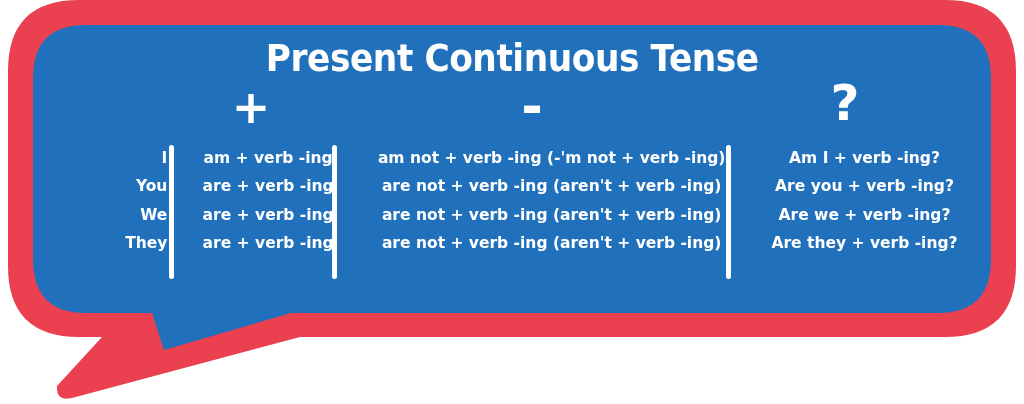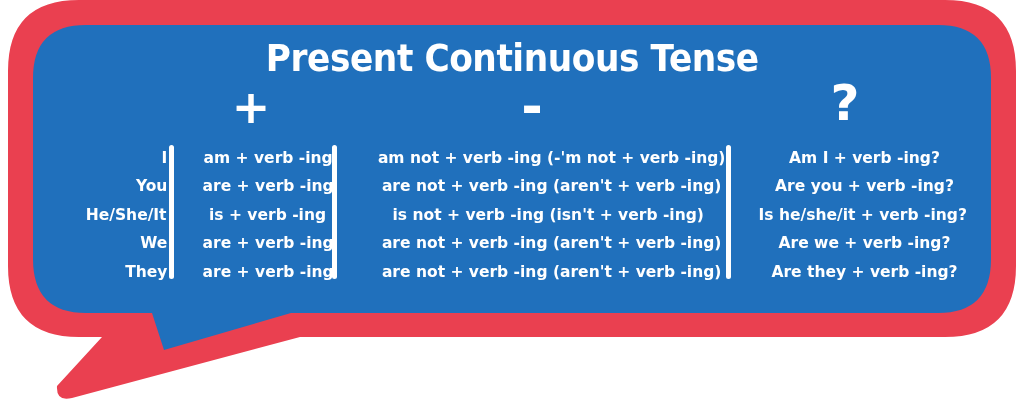--- a/index.html
+++ b/index.html
@@ -190,26 +190,20 @@
         <div class="cell c-que">Am I + verb -ing?</div>
       </div>
 
       <div class="row">
         <div class="cell c-pronoun">You</div>
         <div class="cell c-aff">are + verb -ing</div>
         <div class="cell c-neg">are not + verb -ing (aren't + verb -ing)</div>
         <div class="cell c-que">Are you + verb -ing?</div>
       </div>
 
-      <div class="row">
-        <div class="cell c-pronoun">He/She/It</div>
-        <div class="cell c-aff">is + verb -ing</div>
-        <div class="cell c-neg">is not + verb -ing (isn't + verb -ing)</div>
-        <div class="cell c-que">Is he/she/it + verb -ing?</div>
-      </div>
 
       <div class="row">
         <div class="cell c-pronoun">We</div>
         <div class="cell c-aff">are + verb -ing</div>
         <div class="cell c-neg">are not + verb -ing (aren't + verb -ing)</div>
         <div class="cell c-que">Are we + verb -ing?</div>
       </div>
 
       <div class="row">
         <div class="cell c-pronoun">They</div>

